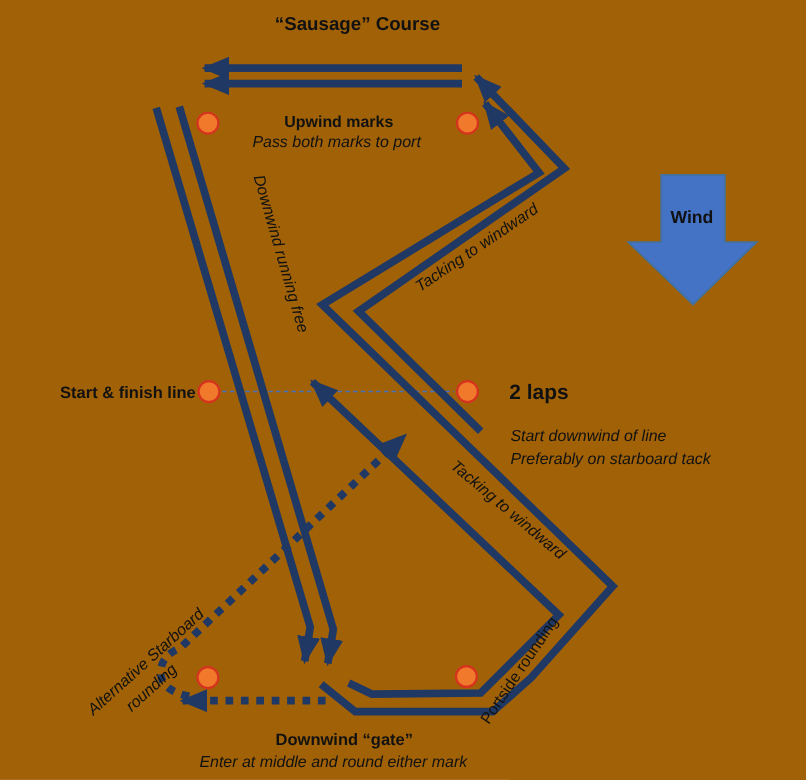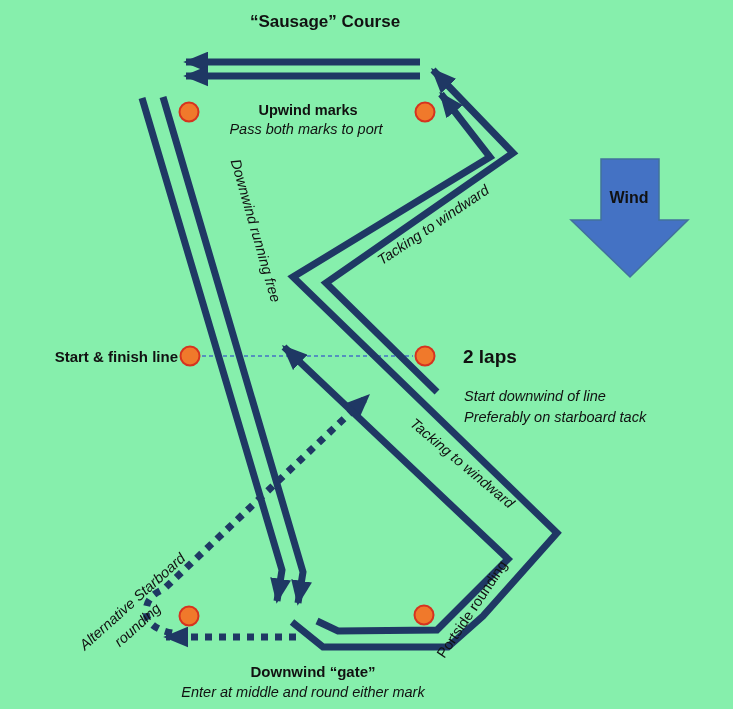--- a/index.html
+++ b/index.html
@@ -1,16 +1,16 @@
 <!DOCTYPE html>
 <html><head>
 <meta charset="utf-8">
 <style>
   html,body{margin:0;padding:0;background:#ffffff;}
-  .stage{position:relative;width:733px;height:709px;background:#86efac;overflow:hidden;
+  .stage{position:relative;width:733px;height:709px;background:#a16207;overflow:hidden;
          font-family:"Liberation Sans","DejaVu Sans",sans-serif;}
   svg text{font-family:"Liberation Sans","DejaVu Sans",sans-serif;fill:#111111;}
   .t-bold{font-weight:bold;}
   .t-italic{font-style:italic;}
 </style>
 </head>
 <body>
 
 <div class="stage">
 <svg width="733" height="709" viewBox="0 0 733 709">

